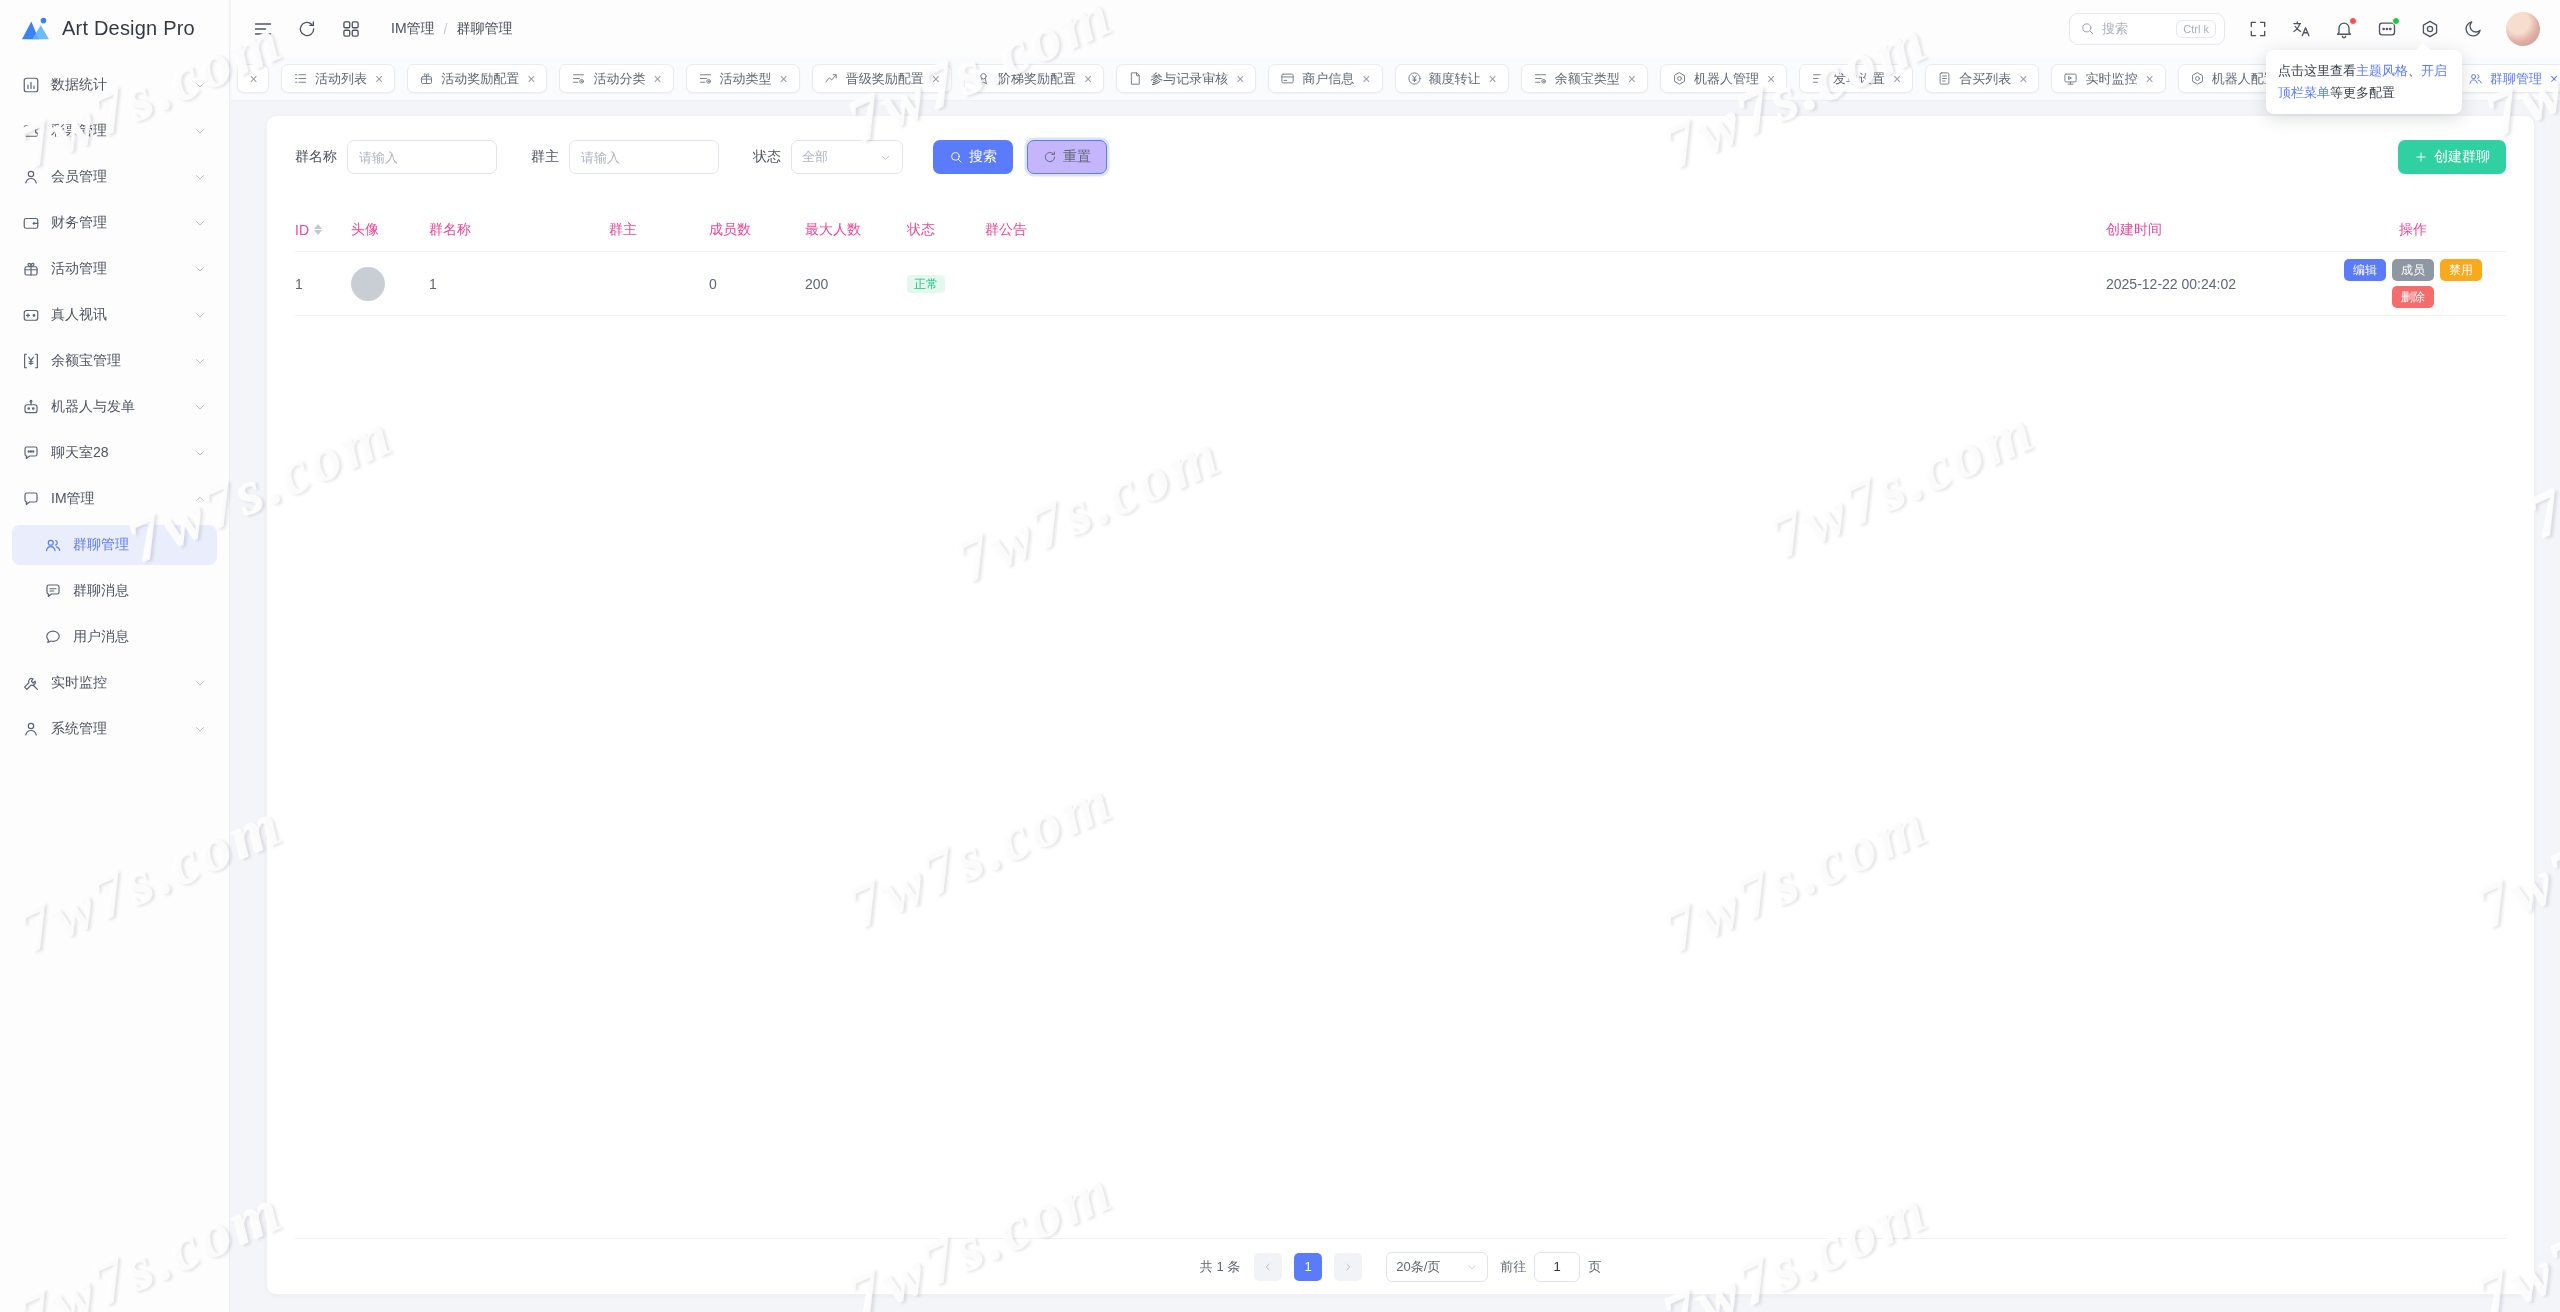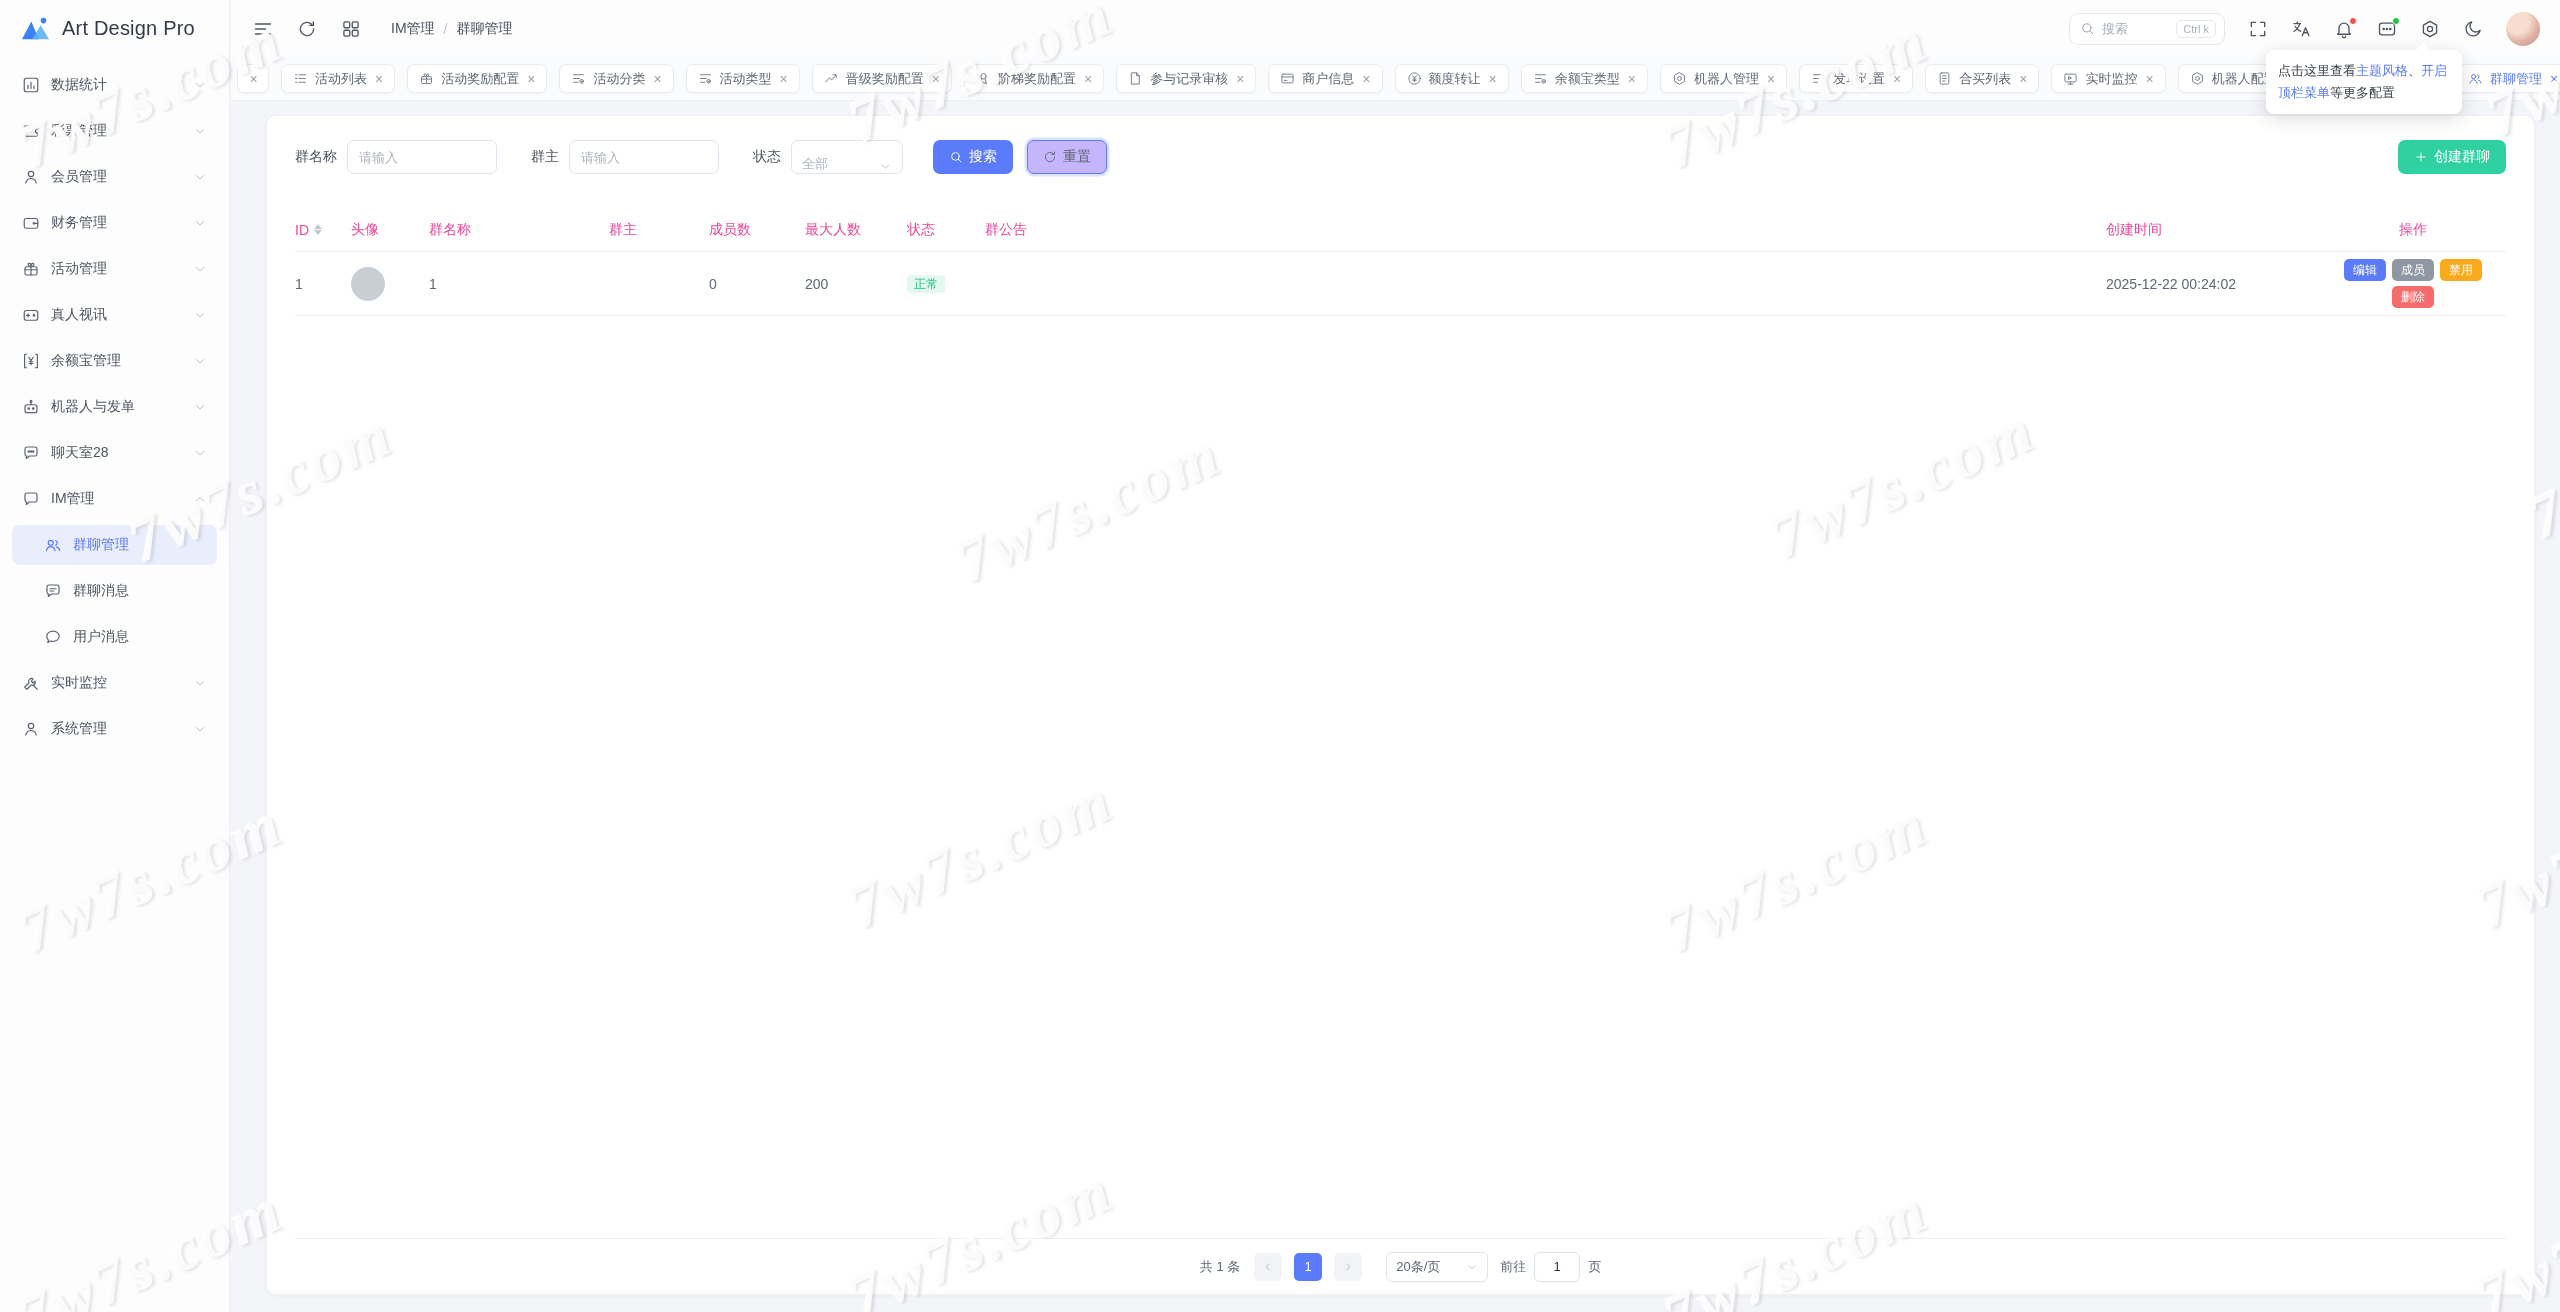--- a/index.html
+++ b/index.html
@@ -45,21 +45,21 @@
   .tab.active { color:#5b7cfa; }
   .tab.active .ticon, .tab.active .tclose { color:#5b7cfa; }
 
   
   .content-card { position:absolute; left:266px; right:25px; top:115px; bottom:17px; background:#fff; border:1px solid #f0f1f5; border-radius:10px; box-shadow:0 1px 4px rgba(31,35,41,.04); display:flex; flex-direction:column; padding:0 28px; }
   .filter-row { display:flex; align-items:center; margin-top:24px; }
   .f-label { font-size:14px; color:#4e5560; margin-right:10px; flex:none; }
   .f-input { width:150px; height:34px; border:1px solid #e0e4ec; border-radius:7px; background:#fff; padding:0 11px; font-size:13px; color:#333; outline:none; font-family:inherit; }
   .f-input::placeholder { color:#aeb4bf; }
   .f-gap { width:34px; flex:none; }
-  .f-select { width:112px; height:34px; border:1px solid #e0e4ec; border-radius:7px; background:#fff; display:flex; align-items:flex-end; padding:0 10px; cursor:pointer; }
+  .f-select { width:112px; height:34px; border:1px solid #e0e4ec; border-radius:7px; background:#fff; display:flex; align-items:center; padding:0 10px; cursor:pointer; }
   .f-select .sel-val { font-size:13px; color:#aeb4bf; }
   .f-select .chev { margin-left:auto; width:13px; height:13px; color:#b3b9c4; }
   .btn { height:34px; border-radius:7px; display:inline-flex; align-items:center; gap:6px; padding:0 15px; font-size:14px; cursor:pointer; border:1px solid transparent; }
   .btn svg { width:14px; height:14px; }
   .btn-search { background:#5b7cfa; color:#fff; margin-left:30px; }
   .btn-reset { background:#c4b5fd; color:#5f6773; border:1px solid #5b7cfa; box-shadow:0 0 0 2.5px rgba(91,124,250,.22); margin-left:14px; }
   .btn-create { background:#2fd1a2; color:#fff; margin-left:auto; }
 
   
   .tbl { margin-top:34px; font-size:14px; }

